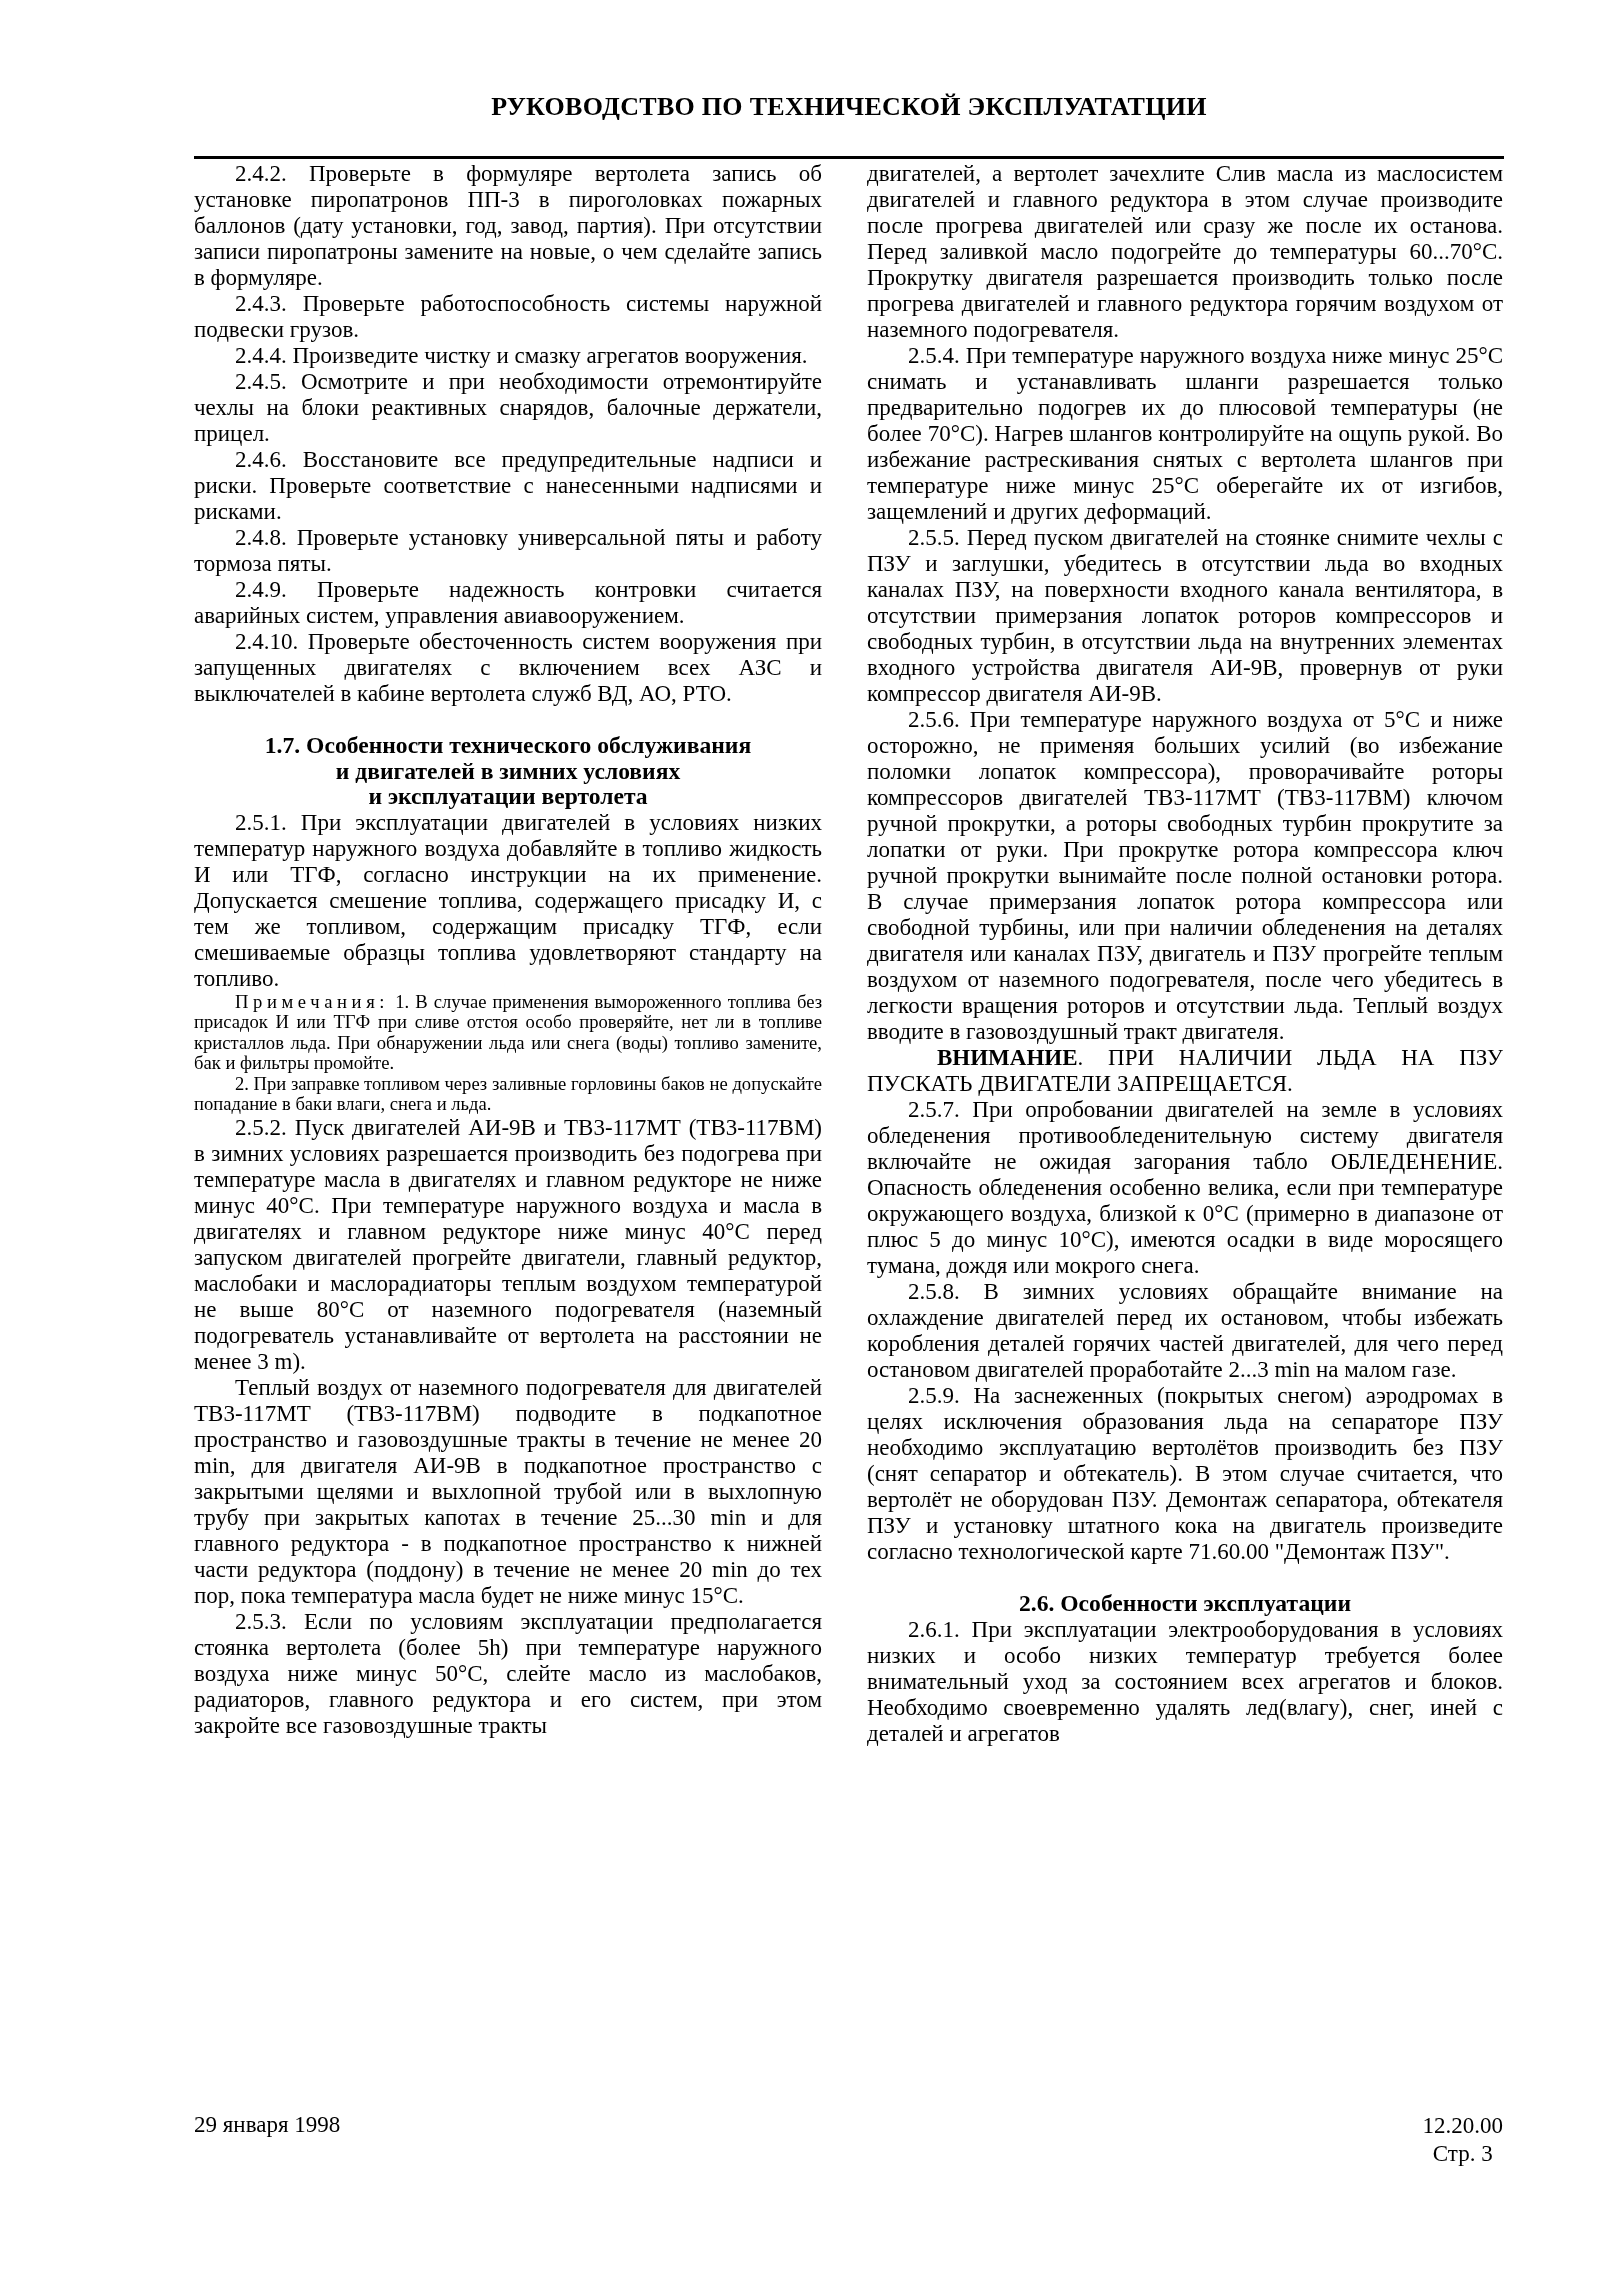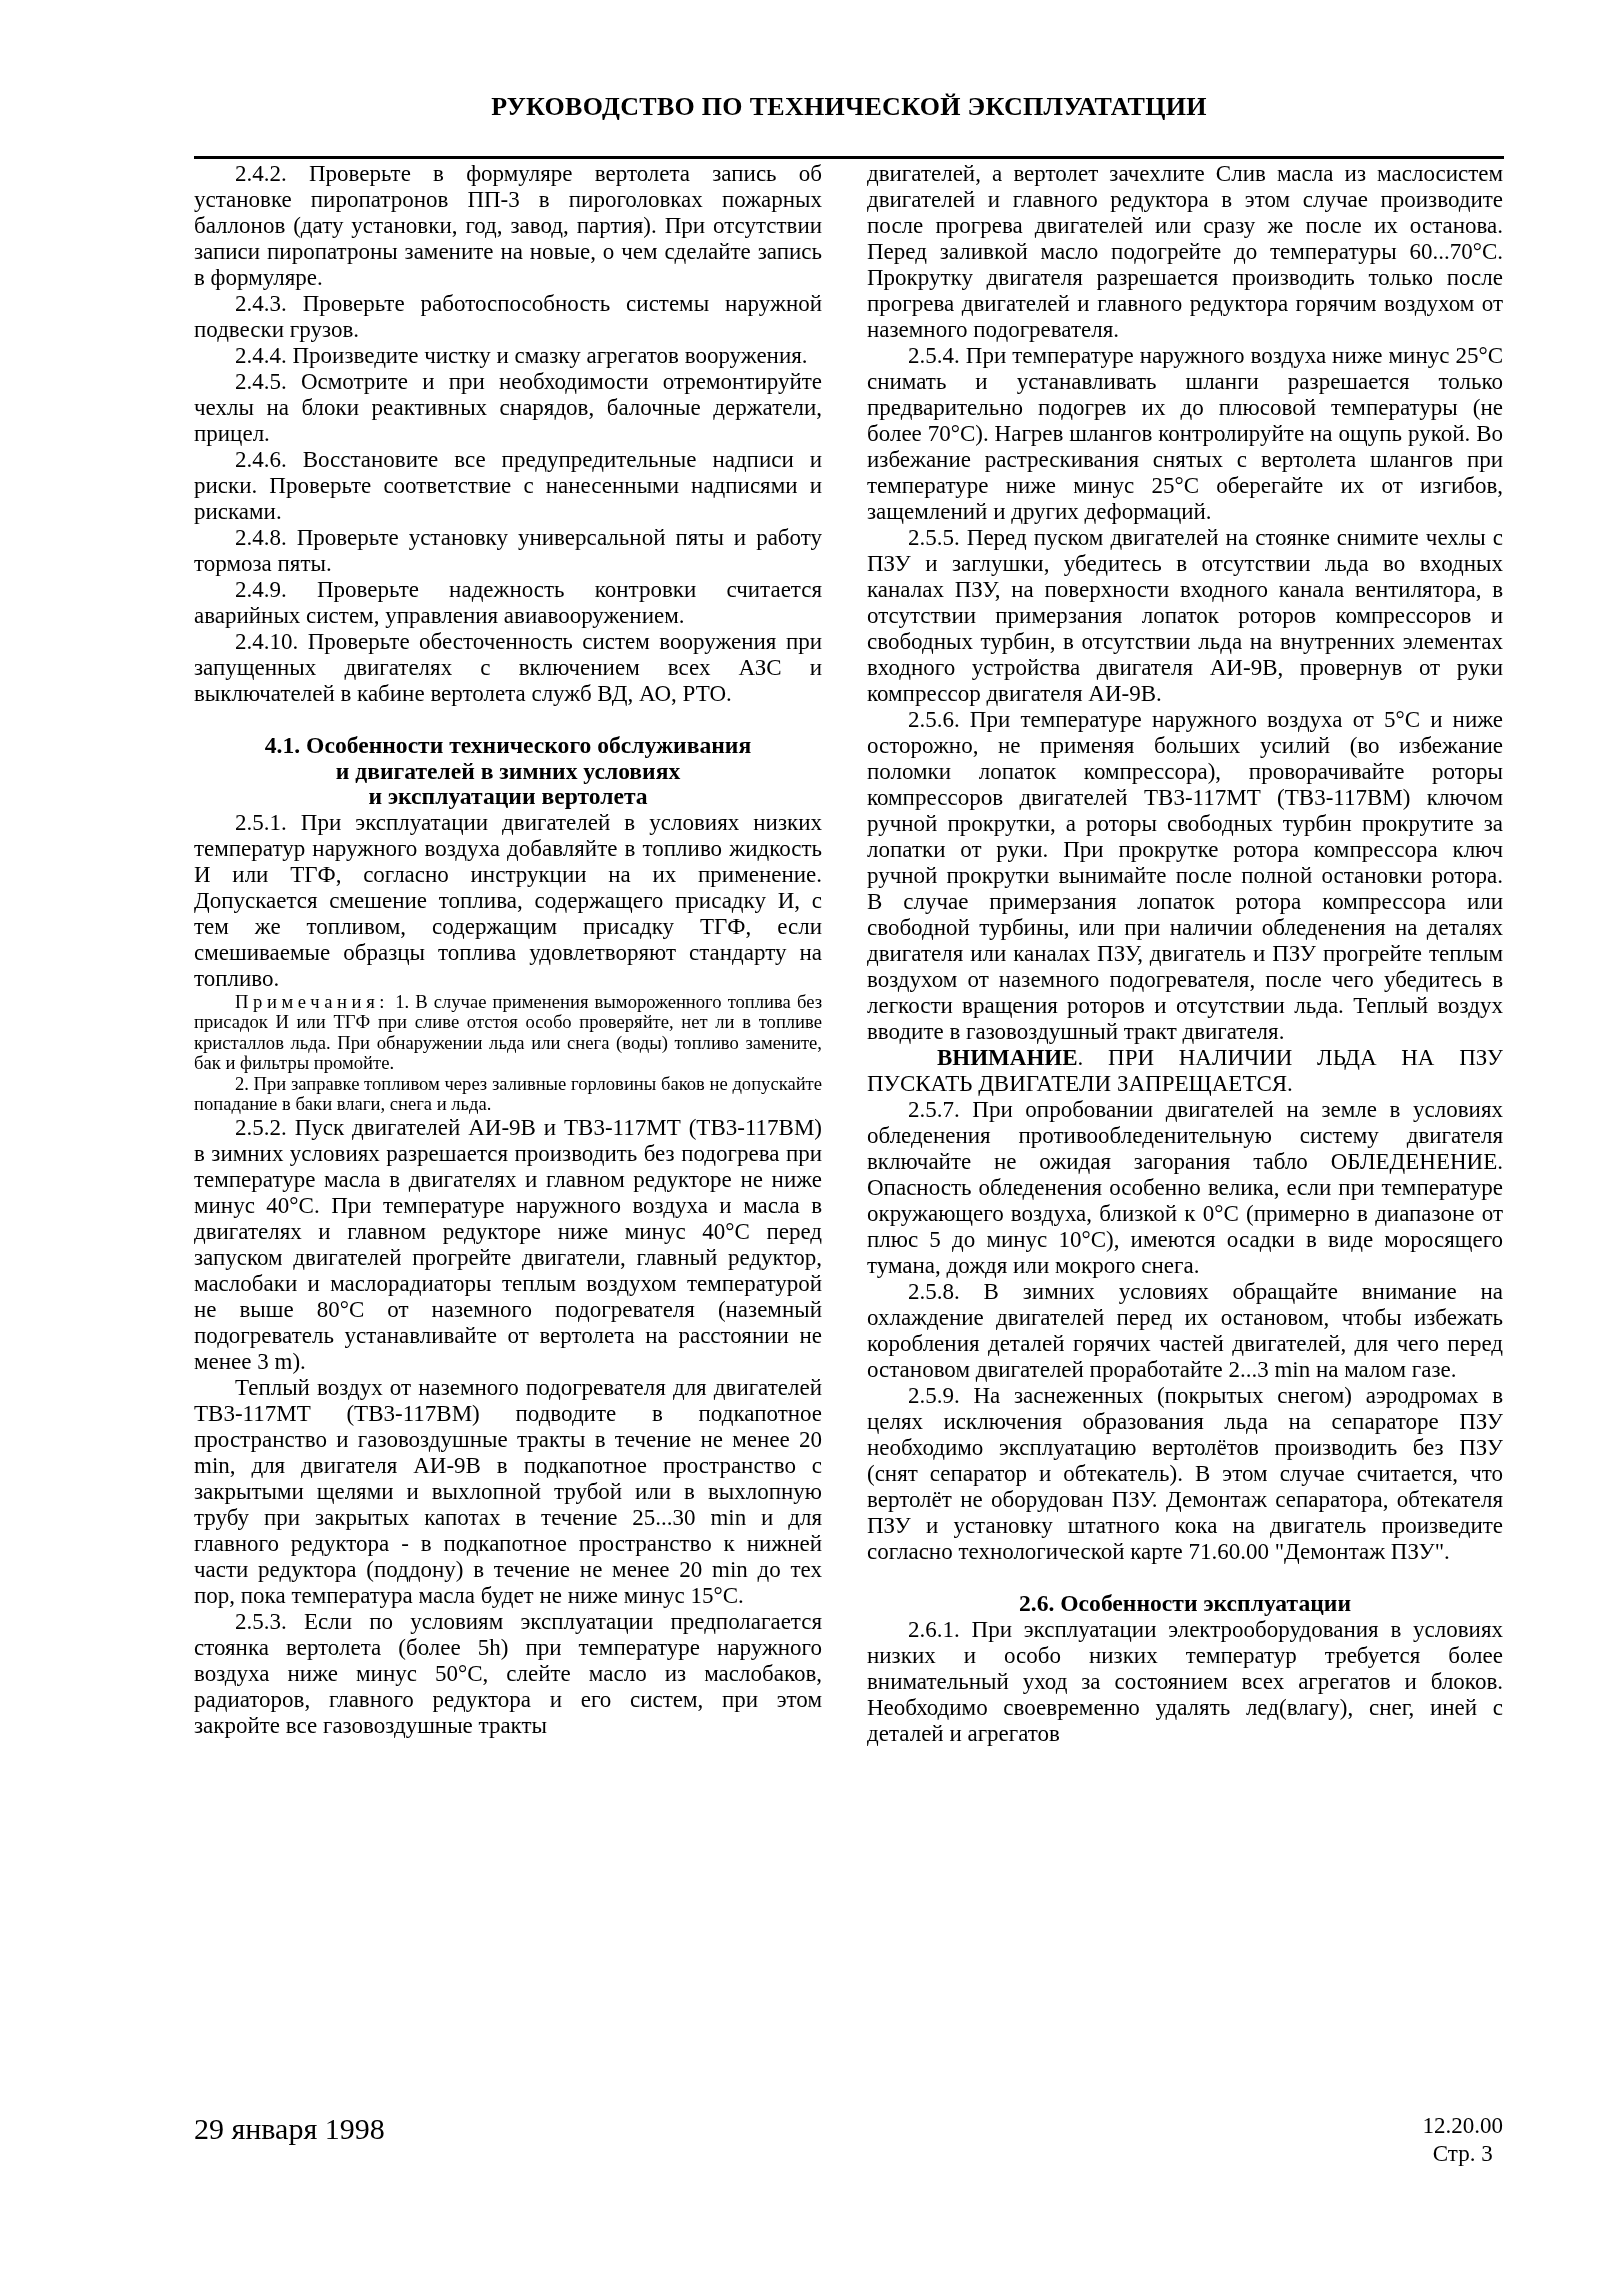--- a/index.html
+++ b/index.html
@@ -56,21 +56,21 @@
       font-size: 23.6px;
       line-height: 25.5px;
       text-indent: 0;
     }
     .section-title.sp-before { margin-top: 26px; }
     .bold { font-weight: bold; margin-left: 29px; }
     .footer-left {
       position: absolute;
       left: 194px;
       top: 2112px;
-      font-size: 30px;
+      font-size: 23px;
     }
     .footer-right {
       position: absolute;
       right: 119px;
       top: 2112px;
       font-size: 23px;
       line-height: 28px;
       text-align: center;
     }
   </style>
@@ -84,21 +84,21 @@
   <p class="para">2.4.2.  Проверьте в формуляре вертолета запись об установке пиропатронов ПП-3 в пироголовках пожарных баллонов (дату установки, год, завод, партия). При отсутствии записи пиропатроны замените на новые, о чем сделайте запись в формуляре.</p>
   <p class="para">2.4.3.  Проверьте работоспособность системы наружной подвески грузов.</p>
   <p class="para">2.4.4.  Произведите чистку и смазку агрегатов вооружения.</p>
   <p class="para">2.4.5. Осмотрите и при необходимости отремонтируйте чехлы на блоки реактивных снарядов, балочные держатели, прицел.</p>
   <p class="para">2.4.6. Восстановите все предупредительные надписи и риски. Проверьте соответствие с нанесенными надписями и рисками.</p>
   <p class="para">2.4.8.  Проверьте установку универсальной пяты и работу тормоза пяты.</p>
   <p class="para">2.4.9.  Проверьте надежность контровки считается аварийных систем, управления авиавооружением.</p>
   <p class="para">2.4.10. Проверьте обесточенность систем вооружения при запущенных двигателях с включением всех АЗС и выключателей в кабине вертолета служб ВД, АО, РТО.</p>
 
   <div>
-    <p class="section-title sp-before">4.1. Особенности технического обслуживания</p>
+    <p class="section-title sp-before">1.7. Особенности технического обслуживания</p>
     <p class="section-title">и двигателей в зимних условиях</p>
     <p class="section-title">и эксплуатации вертолета</p>
   </div>
 
   <p class="para">2.5.1. При эксплуатации двигателей в условиях низких температур наружного воздуха добавляйте в топливо жидкость И или ТГФ, согласно инструкции на их применение. Допускается смешение топлива, содержащего присадку И, с тем же топливом, содержащим присадку ТГФ, если смешиваемые образцы топлива удовлетворяют стандарту на топливо.</p>
   <p class="note"><span class="spaced">Примечания:</span><span> 1. В случае применения вымороженного топлива без присадок И или ТГФ при сливе отстоя особо проверяйте, нет ли в топливе кристаллов льда. При обнаружении льда или снега (воды) топливо замените, бак и фильтры промойте.</span></p>
   <p class="note">2. При заправке топливом через заливные горловины баков не допускайте попадание в баки влаги, снега и льда.</p>
   <p class="para">2.5.2.  Пуск двигателей АИ-9В и ТВ3-117МТ (ТВ3-117ВМ) в зимних условиях разрешается производить без подогрева при температуре масла в двигателях и главном редукторе не ниже минус 40°С. При температуре наружного воздуха и масла в двигателях и главном редукторе ниже минус 40°С перед запуском двигателей прогрейте двигатели, главный редуктор, маслобаки и маслорадиаторы теплым воздухом температурой не выше 80°С от наземного подогревателя (наземный подогреватель устанавливайте от вертолета на расстоянии не менее 3 m).</p>
   <p class="para">Теплый воздух от наземного подогревателя для двигателей ТВ3-117МТ (ТВ3-117ВМ) подводите в подкапотное пространство и газовоздушные тракты в течение не менее 20 min, для двигателя АИ-9В в подкапотное пространство с закрытыми щелями и выхлопной трубой или в выхлопную трубу при закрытых капотах в течение 25...30 min и для главного редуктора - в подкапотное пространство к нижней части редуктора (поддону) в течение не менее 20 min до тех пор, пока температура масла будет не ниже минус 15°С.</p>
   <p class="para">2.5.3.  Если по условиям эксплуатации предполагается стоянка вертолета (более 5h) при температуре наружного воздуха ниже минус 50°С, слейте масло из маслобаков, радиаторов, главного редуктора и его систем, при этом закройте все газовоздушные тракты</p>

